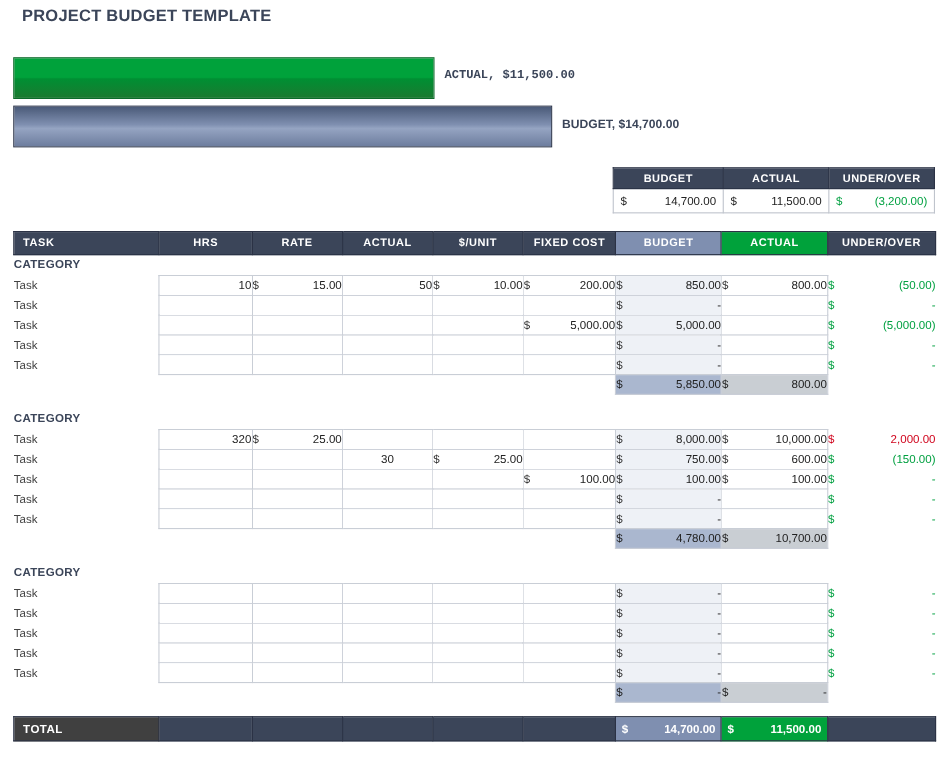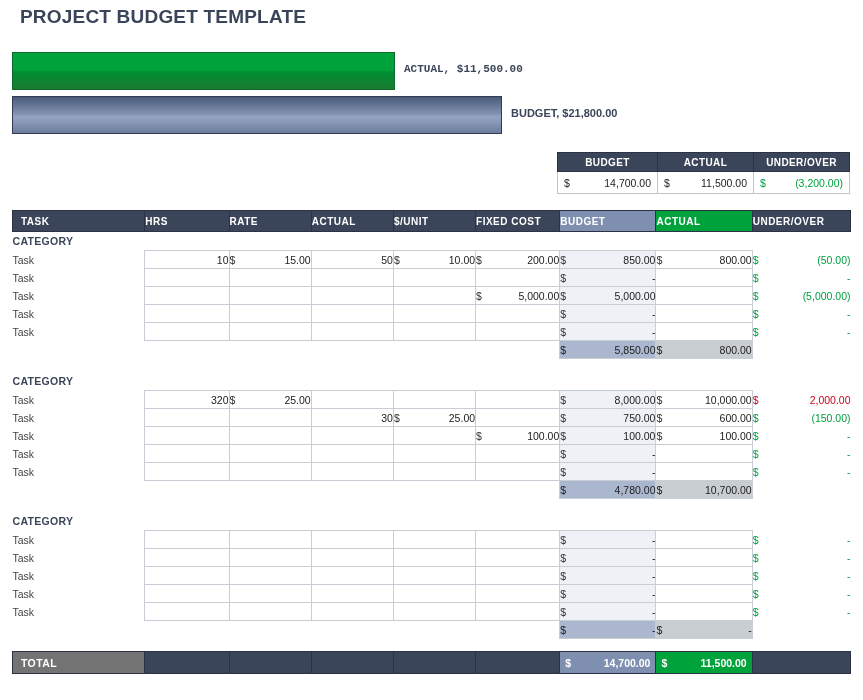--- a/index.html
+++ b/index.html
@@ -12,21 +12,21 @@
   }
   #page {
     position: relative;
     width: 863px; height: 700px;
     overflow: hidden;
   }
   
   .title {
     position: absolute;
     left: 20px; top: 6px;
-    font-size: 19px;
+    font-size: 15px;
     font-weight: bold;
     letter-spacing: 0.2px;
     color: #3b4559;
   }
   
   .chart { position: absolute; left: 12px; top: 52px; width: 840px; height: 90px; }
   .bar-row { position: relative; height: 38px; margin-bottom: 6px; }
   .bar {
     position: absolute; left: 0; top: 0; height: 38px;
     border: 1px solid #2b3245;
@@ -78,21 +78,21 @@
   .grp {
     background: #3b4559; color: #fff;
     font-size: 10px; font-weight: bold; letter-spacing: .5px;
     height: 18px; text-align: center;
     border: 1px solid #2b3245;
   }
   .grp.blank { background: #fff; border: none; }
   .hdr {
     background: #3b4559; color: #fff;
     font-size: 10px; font-weight: bold; letter-spacing: .5px;
-    height: 21px; text-align: left;
+    height: 21px; text-align: center;
     border: 1px solid #2b3245;
   }
   .hdr.task { text-align: left; padding-left: 8px; }
   .hdr.budget { background: #7f8fb0; }
   .hdr.actual { background: #00a23b; }
   .hdr.uo { background: #3b4559; }
   .cat {
     height: 19px;
     font-size: 10.5px; font-weight: bold; color: #3b4559;
     padding-left: 8px;
@@ -109,21 +109,21 @@
   .cell.noborder { border: none; background: transparent; }
   .cell .cur { float: left; color: #333; }
   .cell .num { float: right; }
   .subtot {
     height: 18px; border: 1px solid #c9ced6;
     background: #aab7cf; padding: 0 5px;
   }
   .subtot.actual { background: #c9ced3; }
   .spacer td { height: 13px; border: none; background: #fff; }
   .total-row td {
-    height: 22px; background: #737373; color: #fff;
+    height: 22px; background: #404040; color: #fff;
     font-weight: bold; border: 1px solid #2b3245;
   }
   .total-row td.lbl { text-align: left; padding-left: 8px; letter-spacing: .4px; }
   .total-row td.tb { background: #7f8fb0; padding: 0 5px; }
   .total-row td.ta { background: #00a23b; padding: 0 5px; }
   .total-row td.plain { background: #3b4559; border-color: #2b3245; }
   .red { color: #d0021b; }
   .uo-cell { height: 18px; padding: 0 5px; }
   .uo-cell .cur { float: left; }
   .uo-cell .num { float: right; }
@@ -136,21 +136,21 @@
 
   <div class="title">PROJECT BUDGET TEMPLATE</div>
 
   <div class="chart">
     <div class="bar-row">
       <div class="bar bar-actual" style="width:383px;"></div>
       <div class="bar-label" style="left:392px;font-family:Liberation Mono, monospace;">ACTUAL,  $11,500.00</div>
     </div>
     <div class="bar-row">
       <div class="bar bar-budget" style="width:490px;"></div>
-      <div class="bar-label" style="left:499px;">BUDGET,  $21,800.00</div>
+      <div class="bar-label" style="left:499px;">BUDGET,  $14,700.00</div>
     </div>
   </div>
 
   <table class="summary">
     <tbody>
         <tr>
       <th class="sum-budget">BUDGET</th>
       <th class="sum-actual">ACTUAL</th>
       <th class="sum-uo">UNDER/OVER</th>
     </tr>
@@ -437,21 +437,21 @@
           </td>
         </tr>
         <tr>
           <td class="taskname">Task</td>
           <td class="cell" style="text-align:right"></td>
           <td class="cell">
             <span class="cur "></span>
             <span class="num "></span>
             <div class="cl"></div>
           </td>
-          <td class="cell" style="text-align:right">30</td>
+          <td class="cell" style="text-align:center">30</td>
           <td class="cell">
             <span class="cur ">$</span>
             <span class="num ">25.00</span>
             <div class="cl"></div>
           </td>
           <td class="cell">
             <span class="cur "></span>
             <span class="num "></span>
             <div class="cl"></div>
           </td>

